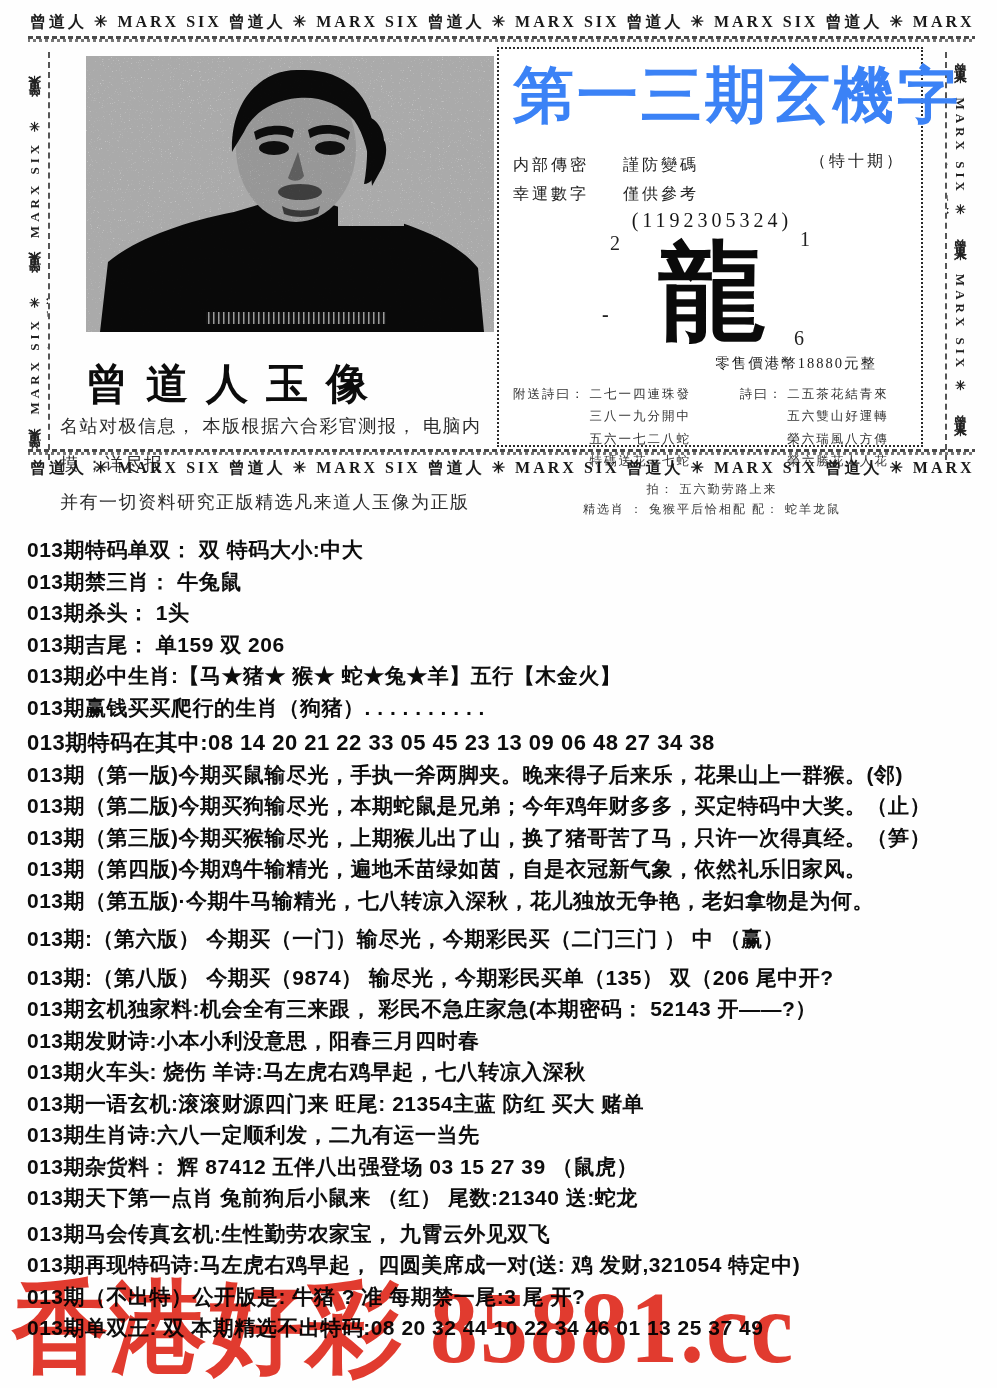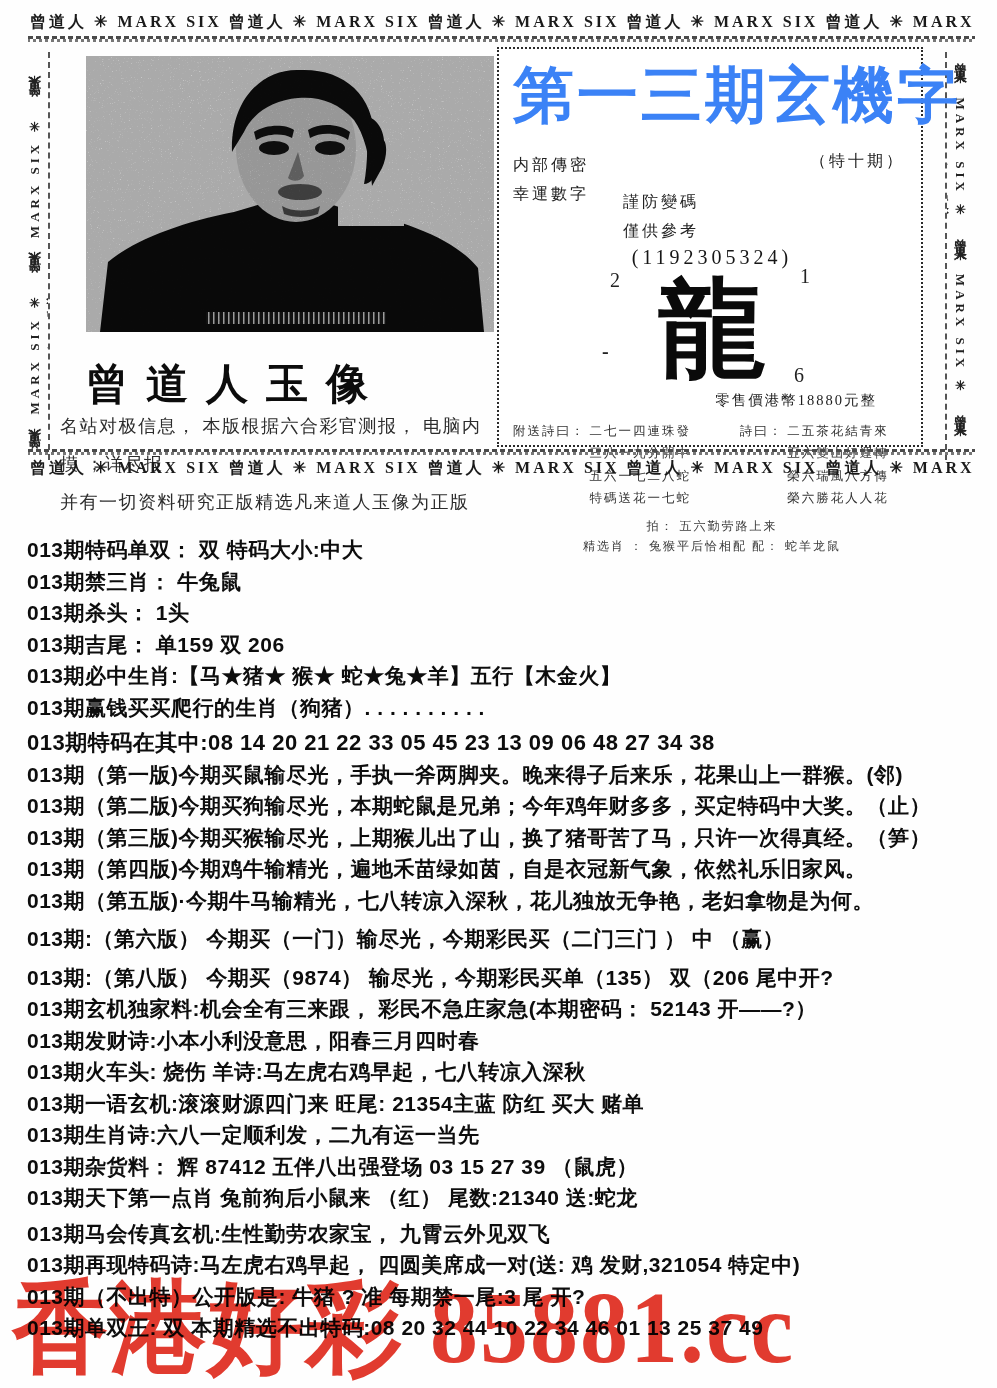--- a/index.html
+++ b/index.html
@@ -54,21 +54,21 @@
     position:absolute; left:497px; top:47px; width:426px; height:400px;
     border:2px dotted #2a2a2a; padding:6px 10px 4px 14px; background:#fff;
   }
   .mbox-title {
     font-family:"Liberation Serif", serif; font-weight:800;
     font-size:61px; letter-spacing:3px; color:#3b82f6; white-space:nowrap;
   }
   .mbox-rows { display:flex; margin-top:14px; font-family:"Liberation Serif", serif;
     font-size:16px; letter-spacing:3px; color:#222; filter:blur(0.3px); }
   .mbox-col-a { width:110px; line-height:1.8; }
-  .mbox-col-b { width:170px; line-height:1.8;margin-top:37px; }
+  .mbox-col-b { width:170px; line-height:1.8; }
   .mbox-col-c { flex:1; text-align:right; padding-right:6px; }
   .lucky { text-align:center; font-size:20px; letter-spacing:4px; 
     font-family:"Liberation Serif", serif; color:#161616; }
   .dragon-wrap { position:relative; width:240px; margin:2px auto 0; height:118px; }
   .dragon-char {
     position:absolute; left:50%; top:50%; transform:translate(-50%,-50%);
     font-family:"Liberation Serif", serif; font-weight:900; font-size:108px;
     line-height:1; color:#0a0a0a;
   }
   .dragon-n { position:absolute; font-size:20px; color:#222; font-family:"Liberation Serif", serif; }

